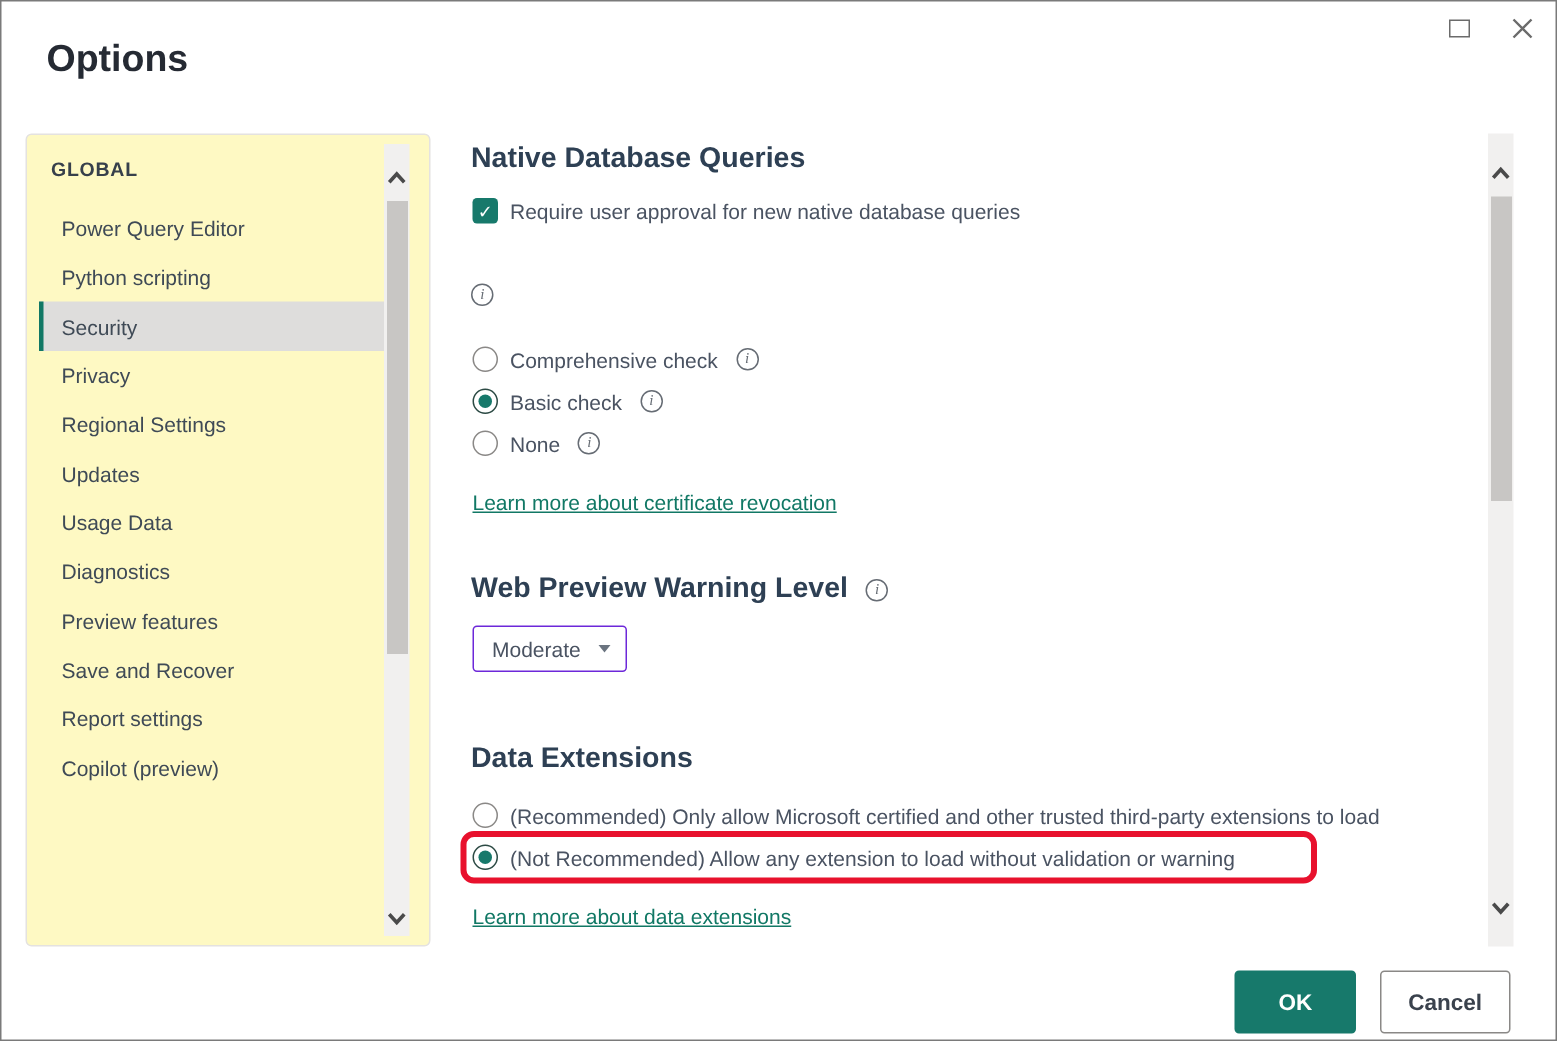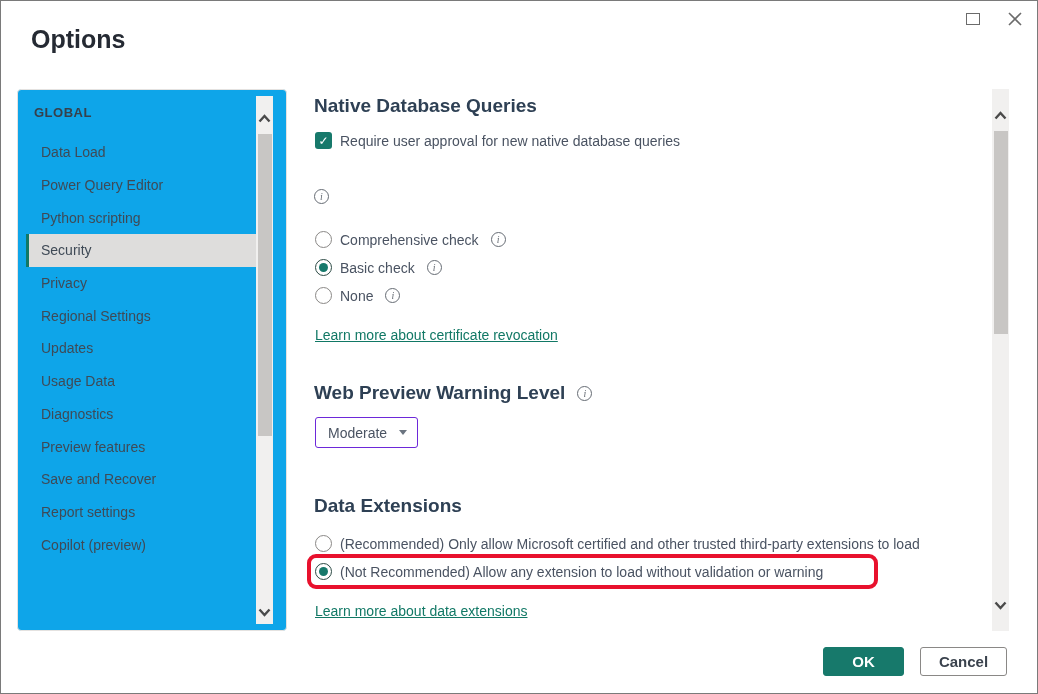--- a/index.html
+++ b/index.html
@@ -18,21 +18,21 @@
     position: absolute; left: 30px; top: 24px;
     font-size: 25px; font-weight: bold; color: #252a33;
   }
   .win-controls { position: absolute; top: 6px; right: 8px; display: flex; gap: 14px; align-items: center; }
   .win-btn { width: 28px; height: 24px; display: flex; align-items: center; justify-content: center; cursor: default; }
   .maximize-glyph { width: 14px; height: 12px; border: 1.5px solid #6b6b6b; background: transparent; display: inline-block; }
 
   
   .sidebar {
     position: absolute; left: 16px; top: 88px; width: 270px; height: 542px;
-    background: #0ea5e9; border: 1px solid #e4e2e0; border-radius: 4px;
+    background: #fef9c3; border: 1px solid #e4e2e0; border-radius: 4px;
   }
   .sidebar-header {
     position: absolute; left: 16px; top: 15px;
     font-size: 13px; font-weight: bold; letter-spacing: 0.5px; color: #37404b;
   }
   .sidebar-list { position: absolute; left: 0; top: 46px; width: 240px; list-style: none; }
   .sidebar-item {
     height: 32.7px; display: flex; align-items: center;
     margin: 0 0 0 8px; padding-left: 12px;
     font-size: 14px; color: #3f4a56; cursor: pointer;
@@ -84,21 +84,21 @@
   }
   .caret { width: 0; height: 0; border-left: 4px solid transparent; border-right: 4px solid transparent; border-top: 5px solid #6b7480; }
 
   
   .highlight-annotation {
     position: absolute; left: 306px; top: 553px; width: 571px; height: 35px;
     border: 4px solid #e8112d; border-radius: 9px; pointer-events: none;
   }
 
   
-  .btn { position: absolute; top: 646px; height: 29px; border-radius: 3px; font-size: 15px; font-weight: bold; display: flex; align-items: center; justify-content: center; cursor: pointer; font-family: "Liberation Sans", sans-serif; }
+  .btn { position: absolute; top: 646px; height: 42px; border-radius: 3px; font-size: 15px; font-weight: bold; display: flex; align-items: center; justify-content: center; cursor: pointer; font-family: "Liberation Sans", sans-serif; }
   .btn-ok { left: 822px; width: 81px; background: #17796b; color: #ffffff; border: 1px solid #17796b; }
   .btn-cancel { left: 919px; width: 87px; background: #ffffff; color: #3a424d; border: 1px solid #8a8886; }
 </style>
 </head>
 <body>
 
 <div class="dialog-title">Options</div>
 <div class="win-controls">
   <div class="win-btn">
     <span class="maximize-glyph"></span>
@@ -106,21 +106,20 @@
   <div class="win-btn">
     <svg width="16" height="16" viewBox="0 0 16 16">
         <path d="M2 2 L14 14 M14 2 L2 14" stroke="#6b6b6b" stroke-width="1.6" fill="none"></path>
       </svg>
   </div>
 </div>
 
 <div class="sidebar">
   <div class="sidebar-header">GLOBAL</div>
   <ul class="sidebar-list">
-    <li class="sidebar-item">Data Load</li>
     <li class="sidebar-item">Power Query Editor</li>
     <li class="sidebar-item">Python scripting</li>
     <li class="sidebar-item selected">Security</li>
     <li class="sidebar-item">Privacy</li>
     <li class="sidebar-item">Regional Settings</li>
     <li class="sidebar-item">Updates</li>
     <li class="sidebar-item">Usage Data</li>
     <li class="sidebar-item">Diagnostics</li>
     <li class="sidebar-item">Preview features</li>
     <li class="sidebar-item">Save and Recover</li>

